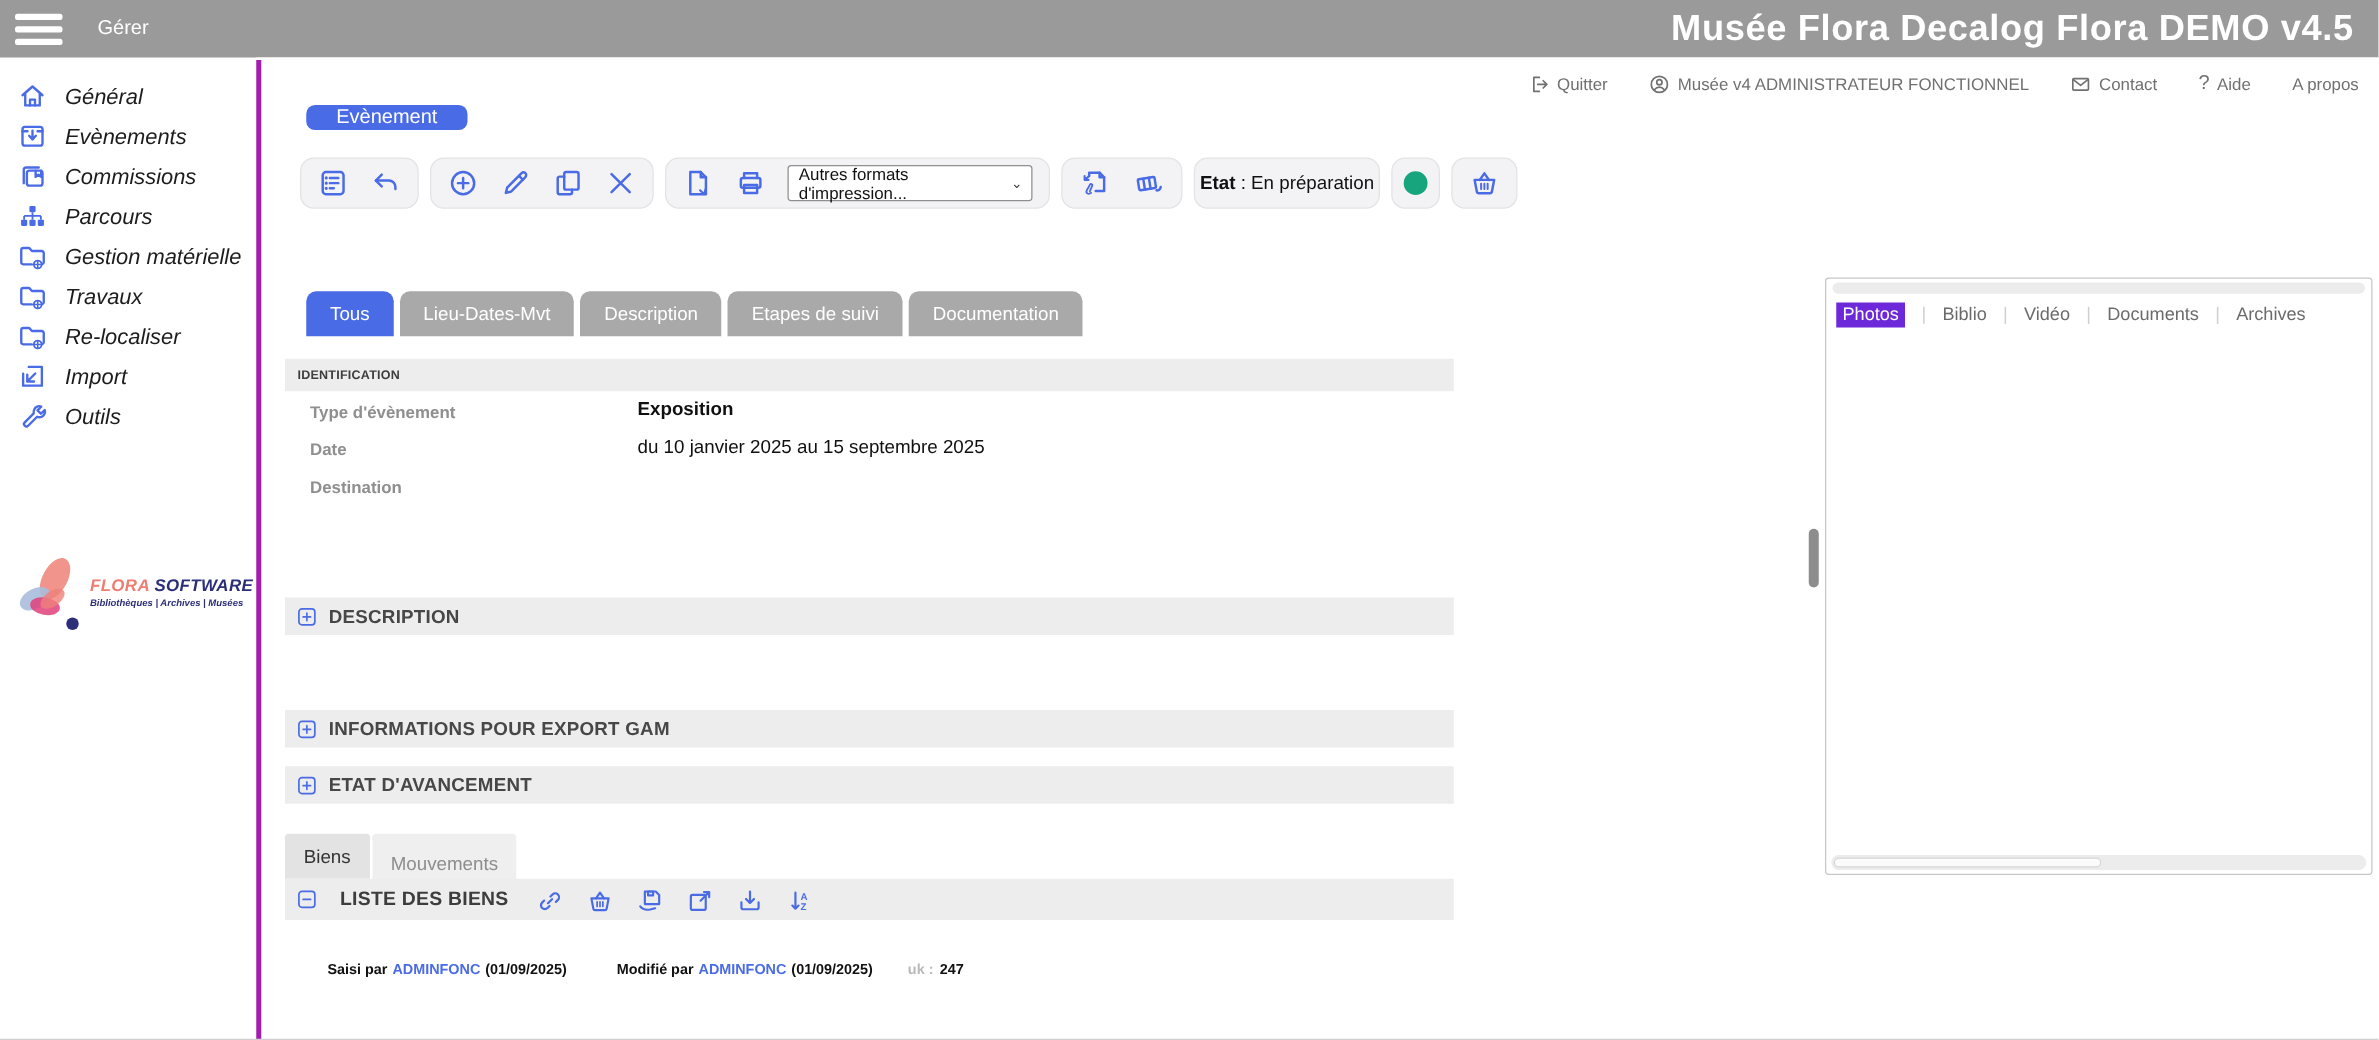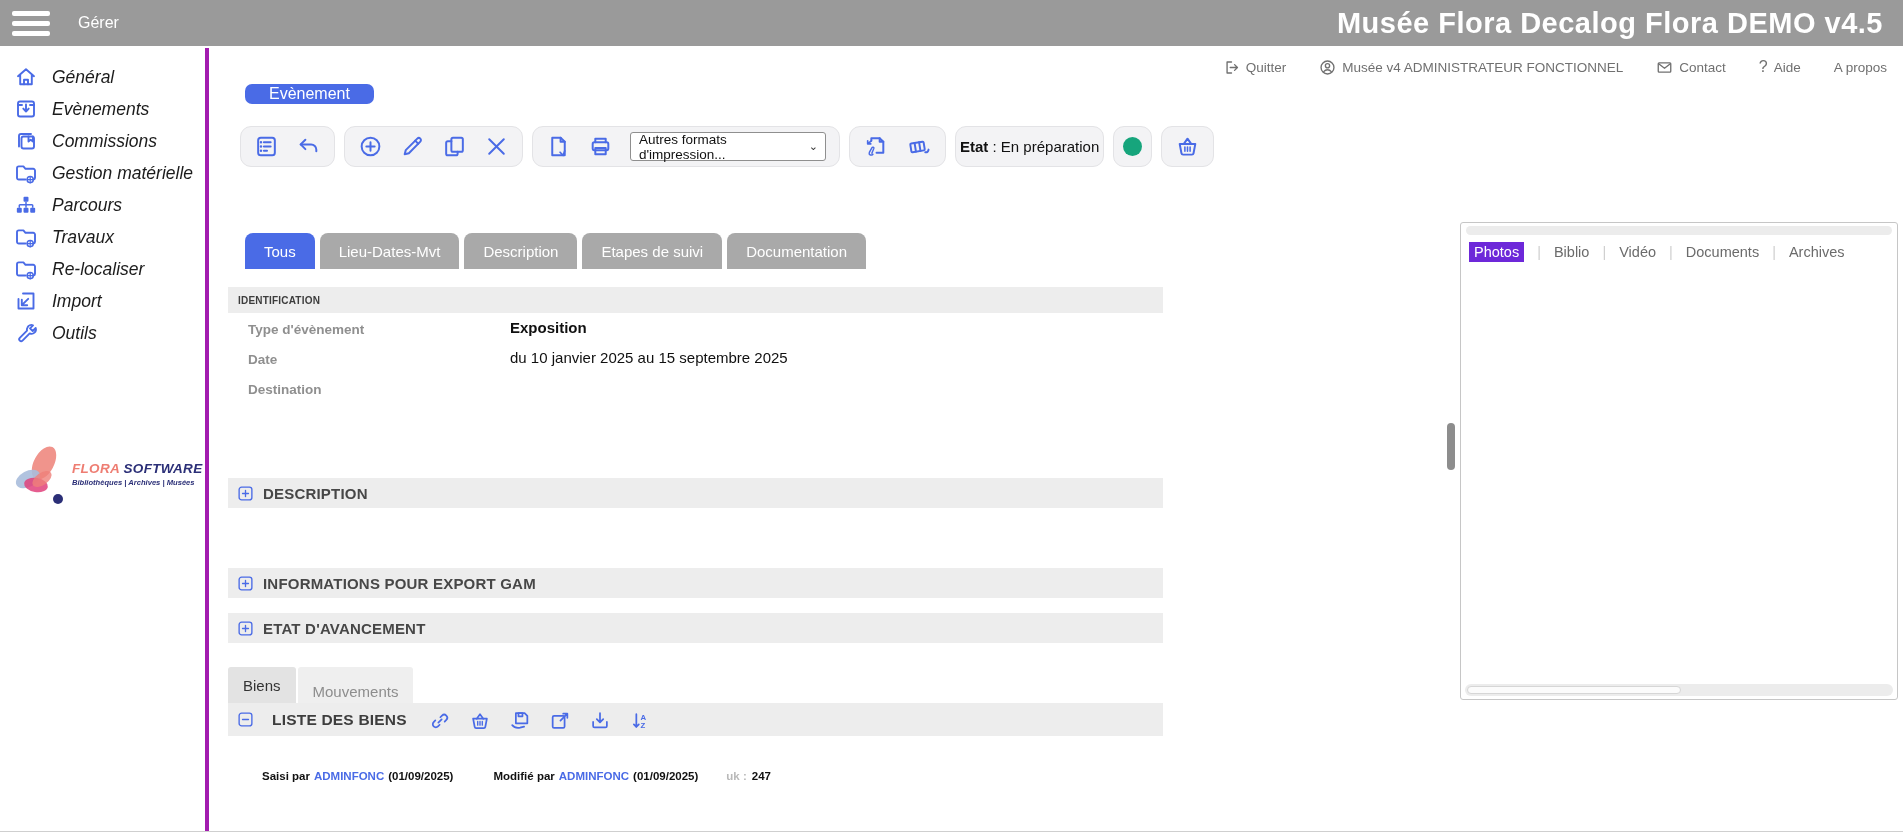--- a/index.html
+++ b/index.html
@@ -171,43 +171,43 @@
             <svg class="bi" width="24" height="24" viewBox="0 0 24 24">
               <path d="M5 17.5 V7 a2 2 0 0 1 2-2 h10"></path>
               <rect x="7.5" y="7.5" width="12.5" height="12" rx="2"></rect>
               <path d="M14.5 7.5 v5 l2.2-1.7 2.2 1.7 v-5"></path>
             </svg>
           </span>
         <span class="nav-label">Commissions</span>
       </div>
       <div class="nav-item">
         <span class="nav-icon">
-            <svg class="bi" width="24" height="24" viewBox="0 0 24 24">
-              <path d="M11.5 18.5 H4.8 A1.8 1.8 0 0 1 3 16.7 V7.2 A1.8 1.8 0 0 1 4.8 5.4 h4.6 l2.1 2.4 h7.7 A1.8 1.8 0 0 1 21 9.6 v7.1 a1.8 1.8 0 0 1 -1.4 1.75"></path>
-              <circle cx="16.2" cy="18.6" r="3.1" stroke-width="1.5"></circle>
-              <path d="M13.1 18.6 h6.2 M16.2 15.5 v6.2" stroke-width="1.2"></path>
-            </svg>
-          </span>
-        <span class="nav-label">Gestion matérielle</span>
-      </div>
-      <div class="nav-item">
-        <span class="nav-icon">
             <svg width="22" height="22" viewBox="0 0 24 24">
               <g fill="#4a6be6">
                 <rect x="9.3" y="3" width="5.4" height="5.4" rx="1"></rect>
                 <rect x="2" y="15" width="5.4" height="5.4" rx="1"></rect>
                 <rect x="9.3" y="15" width="5.4" height="5.4" rx="1"></rect>
                 <rect x="16.6" y="15" width="5.4" height="5.4" rx="1"></rect>
               </g>
               <g fill="none" stroke="#4a6be6" stroke-width="1.6">
                 <path d="M12 8.4 v3.3 M4.7 11.7 H19.3 M4.7 11.7 v3.3 M12 11.7 v3.3 M19.3 11.7 v3.3"></path>
               </g>
             </svg>
           </span>
         <span class="nav-label">Parcours</span>
+      </div>
+      <div class="nav-item">
+        <span class="nav-icon">
+            <svg class="bi" width="24" height="24" viewBox="0 0 24 24">
+              <path d="M11.5 18.5 H4.8 A1.8 1.8 0 0 1 3 16.7 V7.2 A1.8 1.8 0 0 1 4.8 5.4 h4.6 l2.1 2.4 h7.7 A1.8 1.8 0 0 1 21 9.6 v7.1 a1.8 1.8 0 0 1 -1.4 1.75"></path>
+              <circle cx="16.2" cy="18.6" r="3.1" stroke-width="1.5"></circle>
+              <path d="M13.1 18.6 h6.2 M16.2 15.5 v6.2" stroke-width="1.2"></path>
+            </svg>
+          </span>
+        <span class="nav-label">Gestion matérielle</span>
       </div>
       <div class="nav-item">
         <span class="nav-icon">
             <svg class="bi" width="24" height="24" viewBox="0 0 24 24">
               <path d="M11.5 18.5 H4.8 A1.8 1.8 0 0 1 3 16.7 V7.2 A1.8 1.8 0 0 1 4.8 5.4 h4.6 l2.1 2.4 h7.7 A1.8 1.8 0 0 1 21 9.6 v7.1 a1.8 1.8 0 0 1 -1.4 1.75"></path>
               <circle cx="16.2" cy="18.6" r="3.1" stroke-width="1.5"></circle>
               <path d="M13.1 18.6 h6.2 M16.2 15.5 v6.2" stroke-width="1.2"></path>
             </svg>
           </span>
         <span class="nav-label">Travaux</span>

